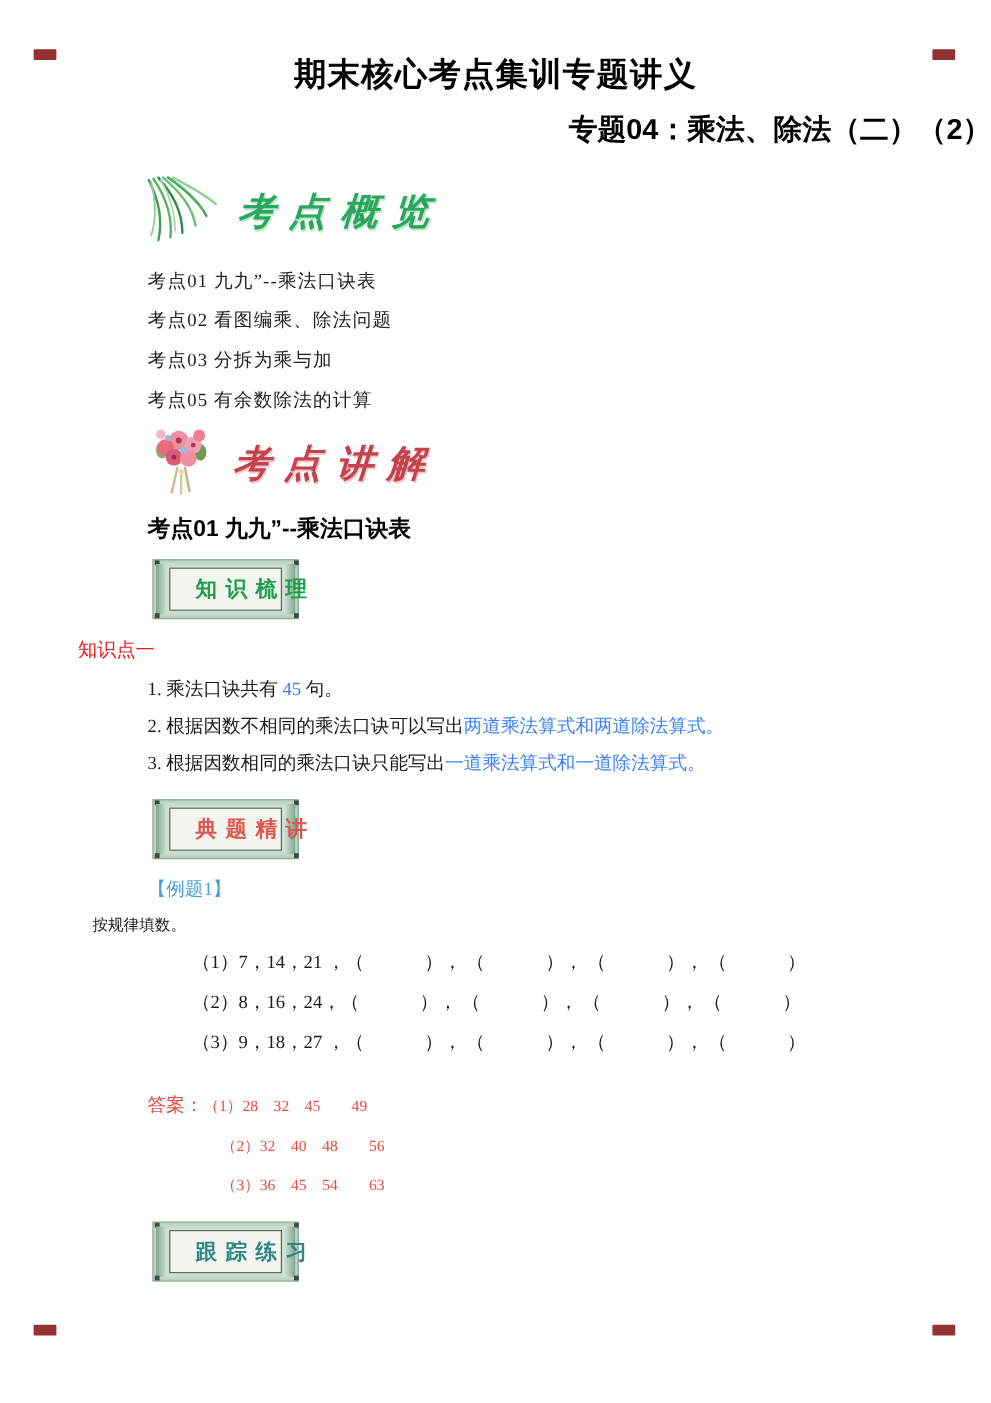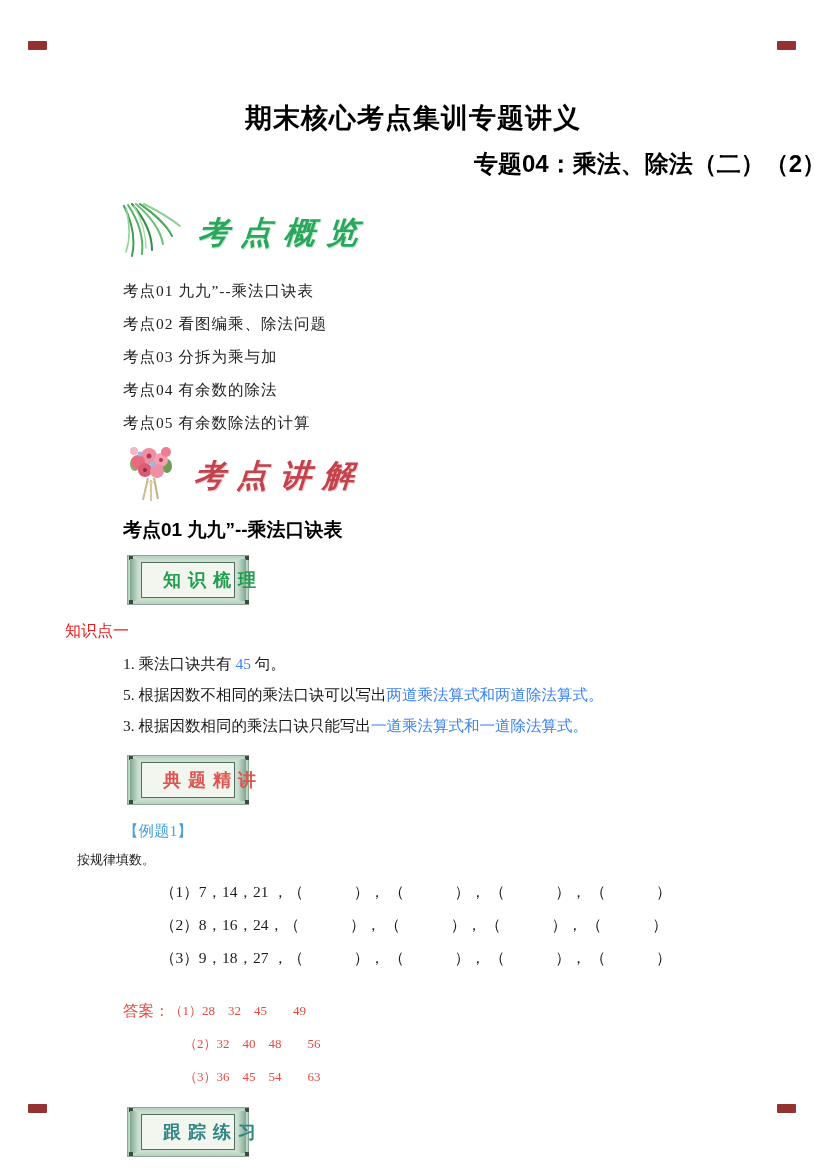--- a/index.html
+++ b/index.html
@@ -20,21 +20,21 @@
     height: 9px;
     background: #943232;
     border-radius: 1px;
   }
   .corner-mark.tl { left: 28px;  top: 41px; }
   .corner-mark.tr { left: 777px; top: 41px; }
   .corner-mark.bl { left: 28px;  top: 1104px; }
   .corner-mark.br { left: 777px; top: 1104px; }
 
   .doc-title {
-    padding-top: 100px;
+    padding-top: 44px;
     text-align: center;
     font-family: "Liberation Sans", sans-serif;
     font-size: 27px;
     font-weight: 700;
     letter-spacing: 1px;
     color: #000;
   }
   .doc-subtitle {
     margin-top: 12px;
     text-align: right;
@@ -197,21 +197,20 @@
         </g>
       </svg>
     </span>
     <span class="fancy-text green">考点概览</span>
   </div>
 
   <ul class="kp-list">
     <li>考点01 九九”--乘法口诀表</li>
     <li>考点02 看图编乘、除法问题</li>
     <li>考点03 分拆为乘与加</li>
-    <li>考点04 有余数的除法</li>
     <li>考点05 有余数除法的计算</li>
   </ul>
 
   <div class="fancy-header" style="margin-top:6px; margin-left:122px;">
     <span class="head-icon">
       <svg width="58" height="64" viewBox="0 0 58 64">
         <line x1="26" y1="36" x2="21" y2="58" stroke="#cdbb90" stroke-width="2"></line>
         <line x1="29" y1="38" x2="29" y2="59" stroke="#d8c79a" stroke-width="2"></line>
         <line x1="32" y1="36" x2="36" y2="57" stroke="#c3b084" stroke-width="2"></line>
         <ellipse cx="13" cy="22" rx="5" ry="7" fill="#86b06a"></ellipse>
@@ -239,21 +238,21 @@
   <div class="scroll-banner">
     <span class="roll left"></span>
     <span class="roll right"></span>
     <div class="panel">
       <span class="banner-text green">知 识 梳 理</span>
     </div>
   </div>
 
   <div class="kn-title">知识点一</div>
   <p class="kn-p"><span>1. 乘法口诀共有 </span><span class="red-frag">45</span><span> 句。</span></p>
-  <p class="kn-p"><span>5. 根据因数不相同的乘法口诀可以写出</span><span class="red-frag">两道乘法算式和两道除法算式。</span></p>
+  <p class="kn-p"><span>2. 根据因数不相同的乘法口诀可以写出</span><span class="red-frag">两道乘法算式和两道除法算式。</span></p>
   <p class="kn-p"><span>3. 根据因数相同的乘法口诀只能写出</span><span class="red-frag">一道乘法算式和一道除法算式。</span></p>
 
   <div class="scroll-banner" style="margin-top:14px;">
     <span class="roll left"></span>
     <span class="roll right"></span>
     <div class="panel">
       <span class="banner-text red">典 题 精 讲</span>
     </div>
   </div>
 

